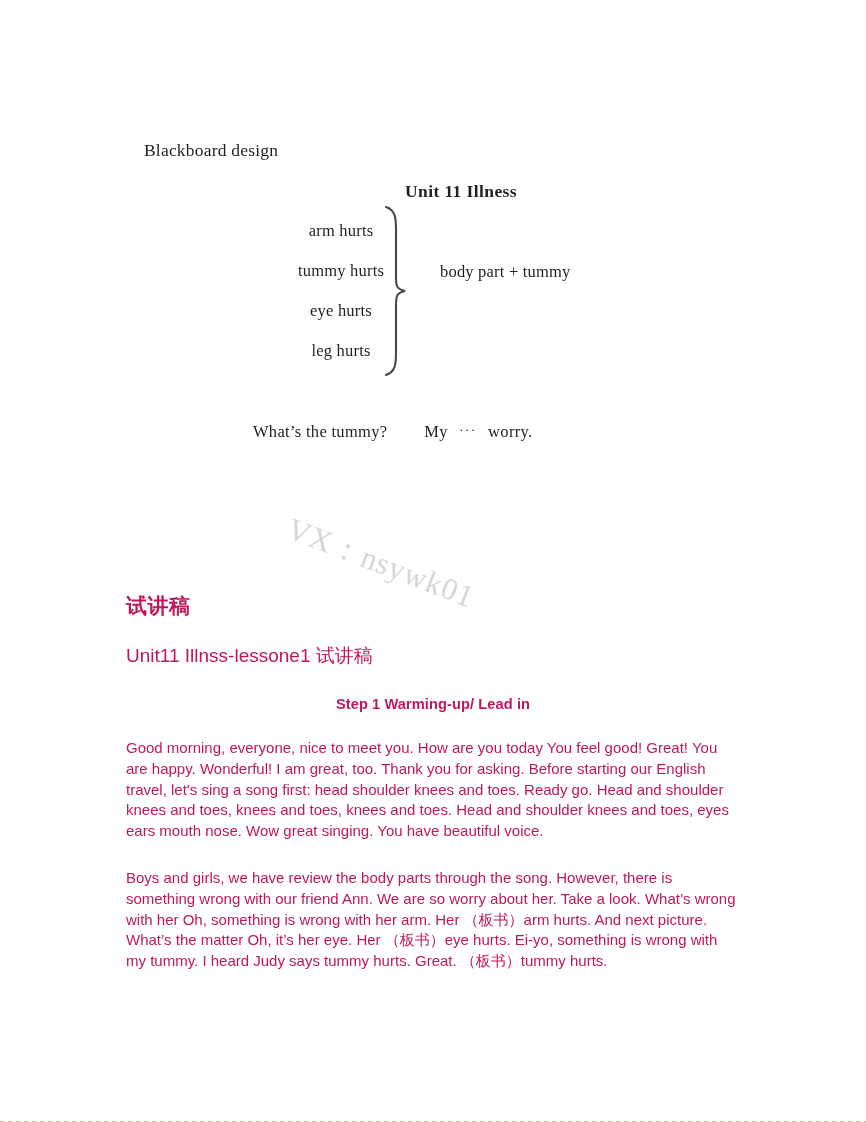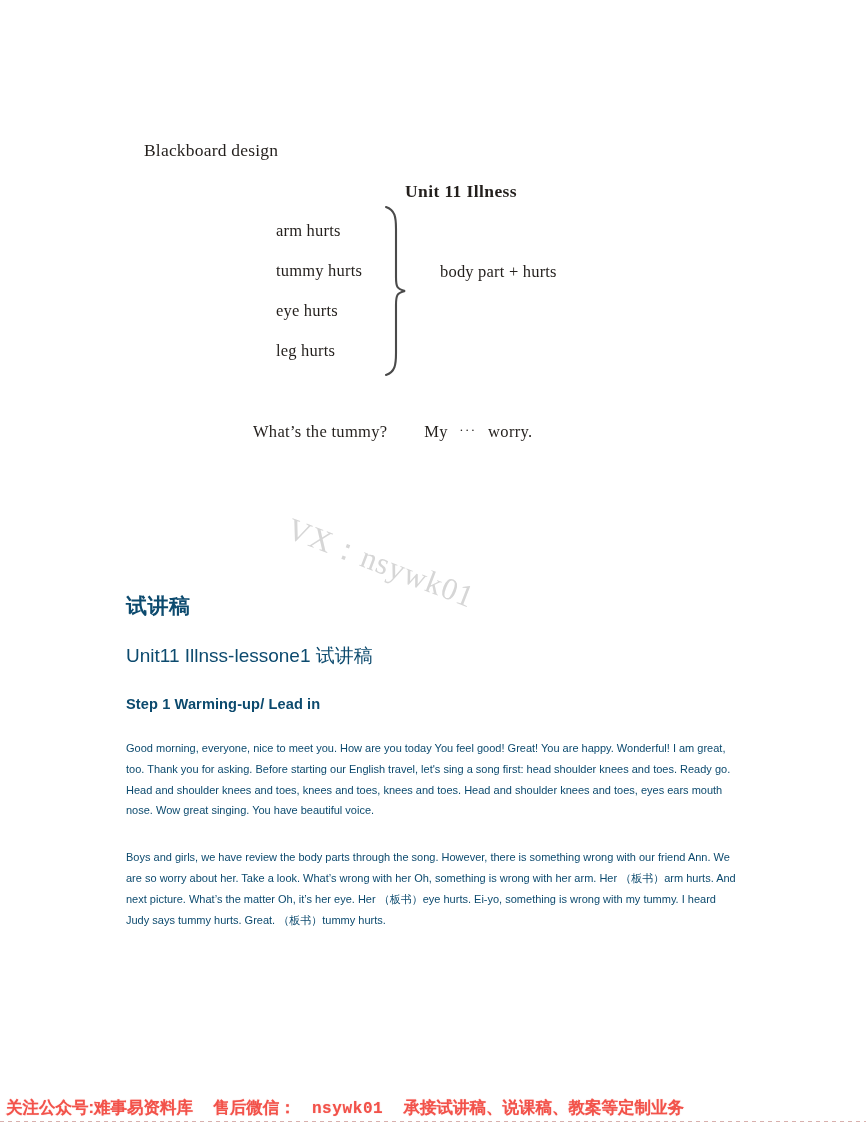--- a/index.html
+++ b/index.html
@@ -42,20 +42,21 @@
     font-size: 17.5px;
     font-weight: bold;
     letter-spacing: 0.4px;
     margin-left: 28px;
   }
   .hurt-list {
     position: absolute;
     left: 276px;
     top: 220px;
     width: 130px;
+    text-align: center;
   }
   .hurt-item {
     font-size: 16.5px;
     height: 40px;
     line-height: 22px;
     white-space: nowrap;
     letter-spacing: 0.2px;
   }
   .brace {
     position: absolute;
@@ -106,43 +107,44 @@
     user-select: none;
     pointer-events: none;
   }
 
   
   .script {
     position: absolute;
     left: 126px;
     top: 592px;
     width: 614px;
-    color: #0c4a6e;
+    color: #be185d;
   }
   .script-heading {
     font-size: 21px;
     font-weight: bold;
     line-height: 28px;
     margin: 0 0 26px 0;
     letter-spacing: 0.5px;
   }
   .script-subtitle {
     font-size: 19px;
     line-height: 19px;
     margin: 0 0 29px 0;
   }
   .step-heading {
     font-size: 14.6px;
     font-weight: bold;
     line-height: 20px;
     margin: 0 0 24px 0;
     letter-spacing: 0.1px;
+    text-align: center;
   }
   .para {
-    font-size: 11px;
+    font-size: 15px;
     line-height: 20.8px;
     margin: 0 0 26px 0;
     text-align: left;
   }
   .para:last-child { margin-bottom: 18px; }
 
   
   .footer {
     position: absolute;
     left: 0;
@@ -198,21 +200,21 @@
     <div class="hurt-item">eye hurts</div>
     <div class="hurt-item">leg hurts</div>
   </div>
 
   <div class="brace">
     <svg width="30" height="172" viewBox="0 0 30 172" xmlns="http://www.w3.org/2000/svg">
       <path d="M8 2 C 17 5, 18 12, 18 24 L 18 72 C 18 82, 19 84, 27 86 C 19 88, 18 90, 18 100 L 18 148 C 18 160, 17 167, 8 170" fill="none" stroke="#4a4a4a" stroke-width="2.1" stroke-linecap="round"></path>
     </svg>
   </div>
 
-  <div class="formula">body part + hurts</div>
+  <div class="formula">body part + tummy</div>
 
   <div class="qa-line">
     <span>What’s the tummy?</span>
     <span class="qa-gap"></span>
     <span>My</span>
     <span class="qa-dots">···</span>
     <span>worry.</span>
   </div>
 
 </div>
@@ -228,23 +230,14 @@
   <h2 class="step-heading">Step 1 Warming-up/ Lead in</h2>
 
   <p class="para">Good morning, everyone, nice to meet you. How are you today You feel good! Great! You are happy. Wonderful! I am great, too. Thank you for asking. Before starting our English travel, let's sing a song first: head shoulder knees and toes. Ready go. Head and shoulder knees and toes, knees and toes, knees and toes. Head and shoulder knees and toes, eyes ears mouth nose. Wow great singing. You have beautiful voice.</p>
 
 
   <p class="para">Boys and girls, we have review the body parts through the song. However, there is something wrong with our friend Ann. We are so worry about her. Take a look. What’s wrong with her Oh, something is wrong with her arm. Her （板书）arm hurts. And next picture. What’s the matter Oh, it’s her eye. Her （板书）eye hurts. Ei-yo, something is wrong with my tummy. I heard Judy says tummy hurts. Great. （板书）tummy hurts.</p>
 
 </div>
 
 <div class="footer">
-  <div class="footer-text">
-    <span>关注公众号:难事易资料库</span>
-    <span class="fsp-m"></span>
-    <span>售后微信：</span>
-    <span class="fsp-s"></span>
-    <span class="footer-wx">nsywk01</span>
-    <span class="fsp-m"></span>
-    <span>承接试讲稿、说课稿、教案等定制业务</span>
-  </div>
   <div class="footer-rule"></div>
 </div>
 
 </body></html>

